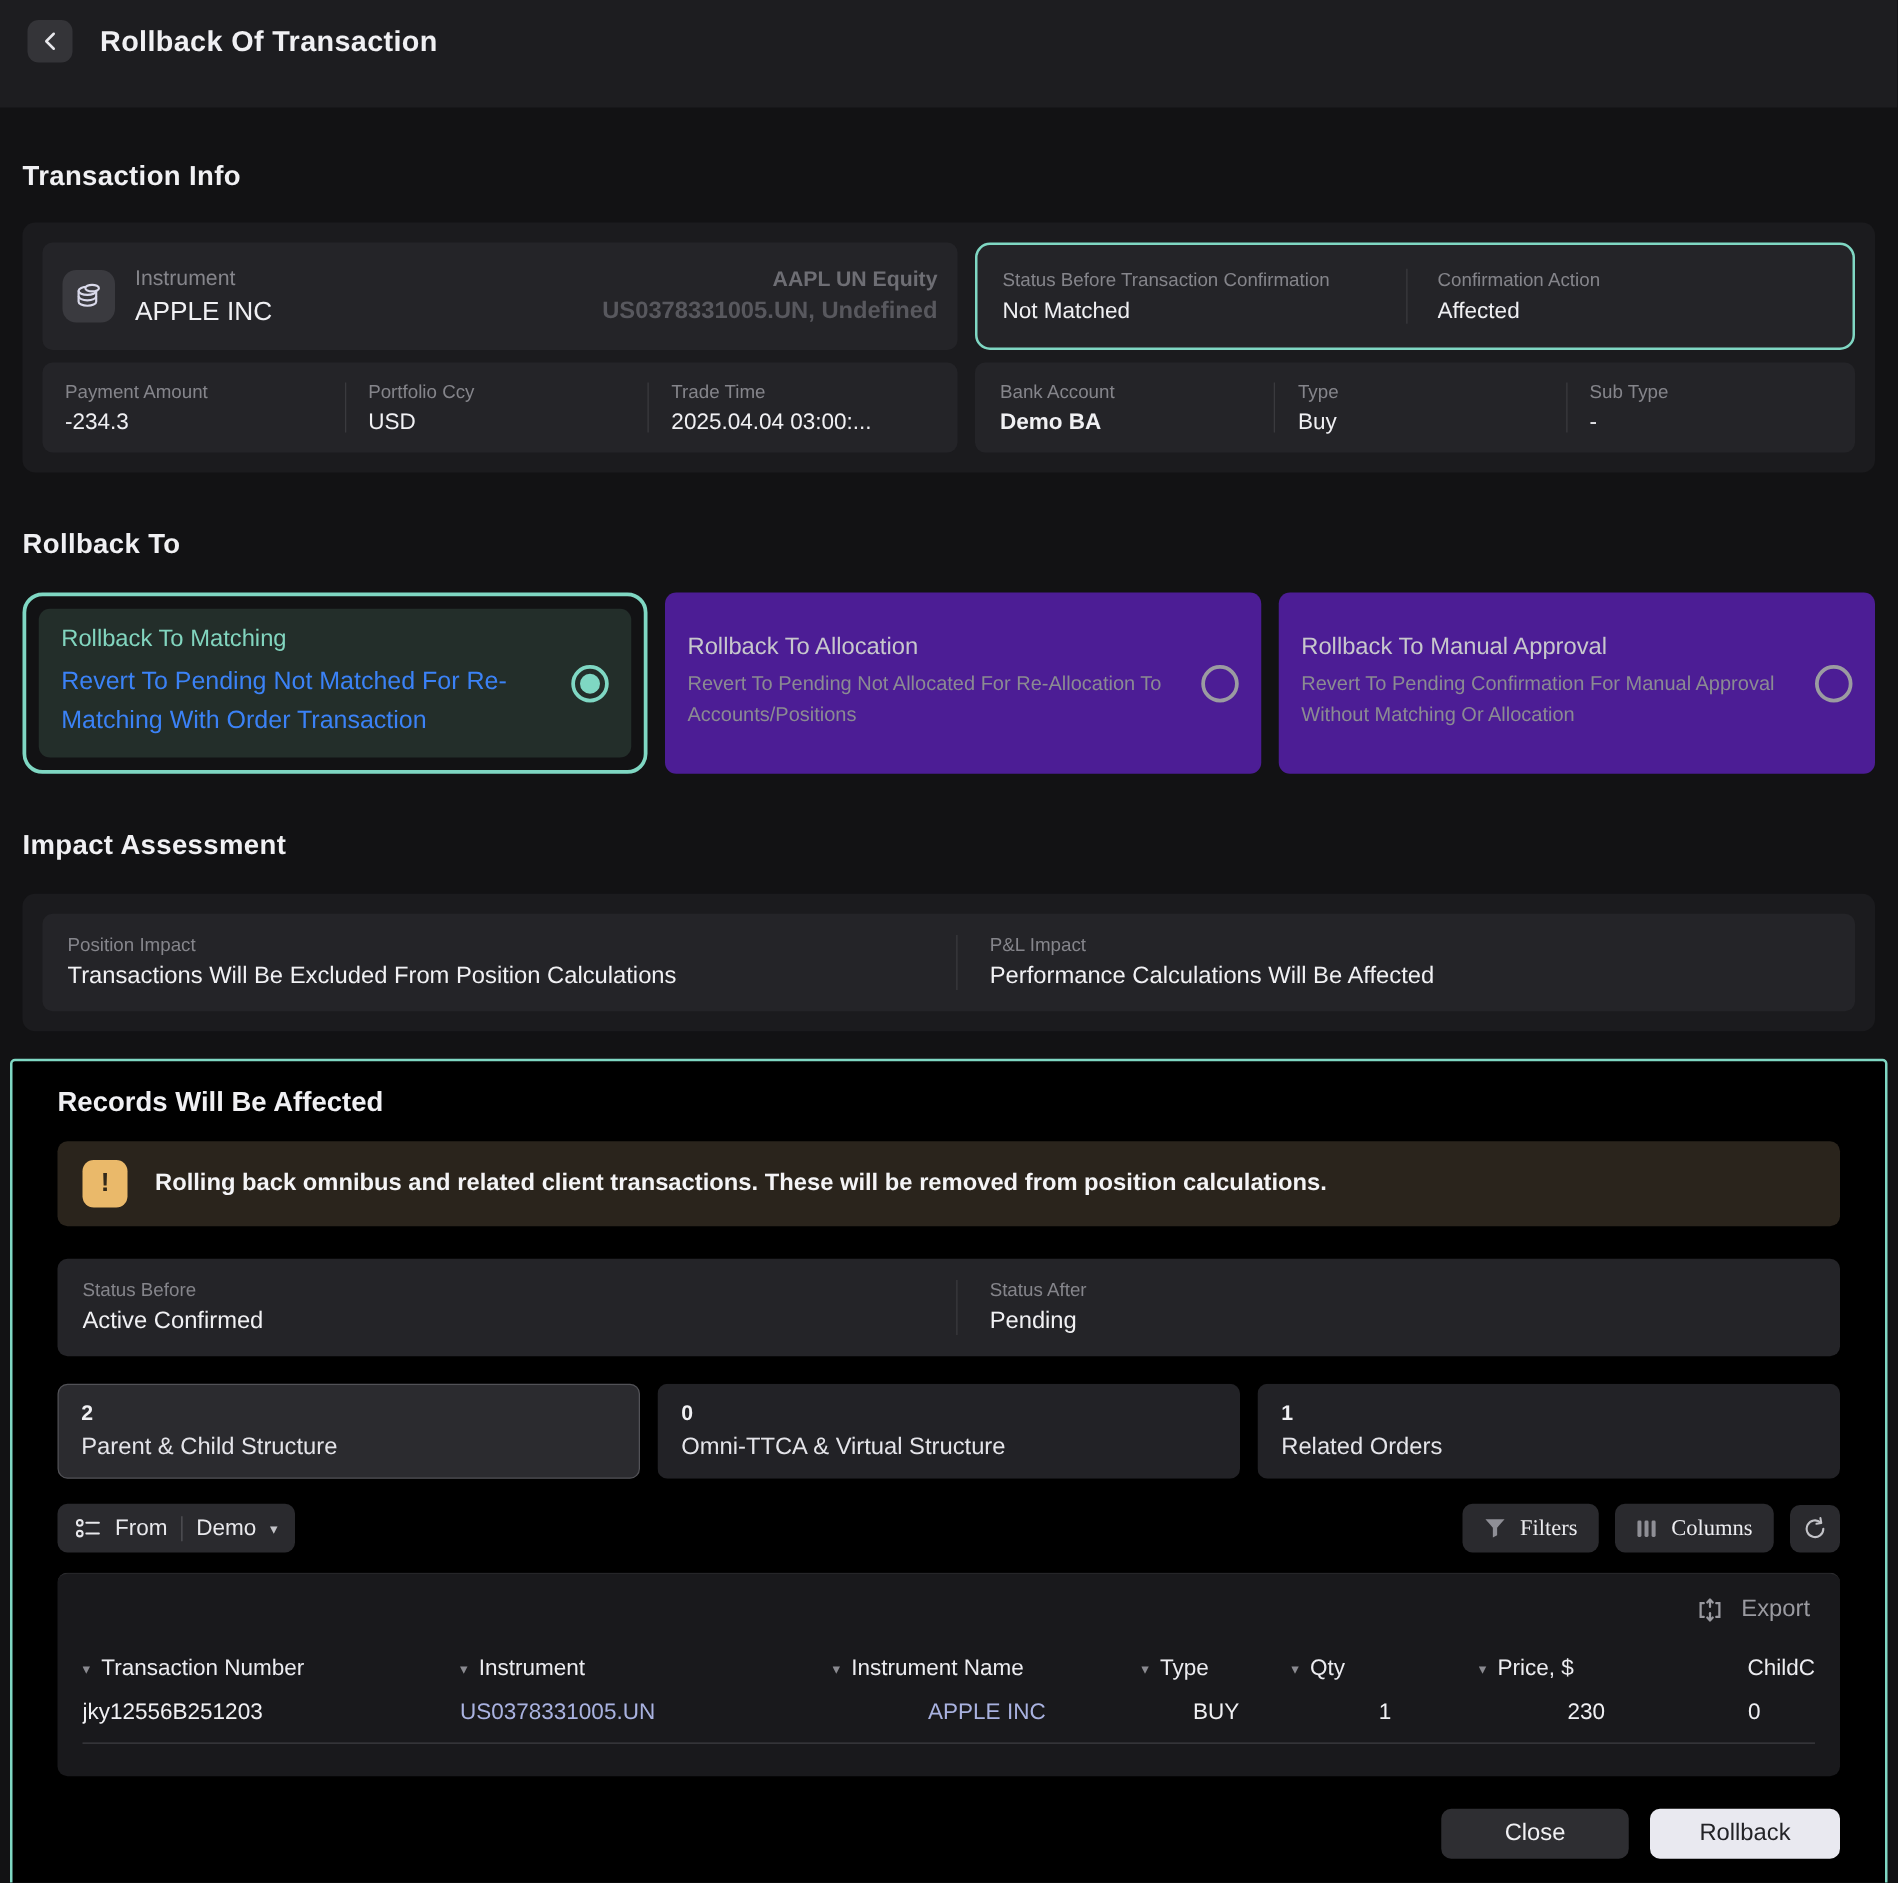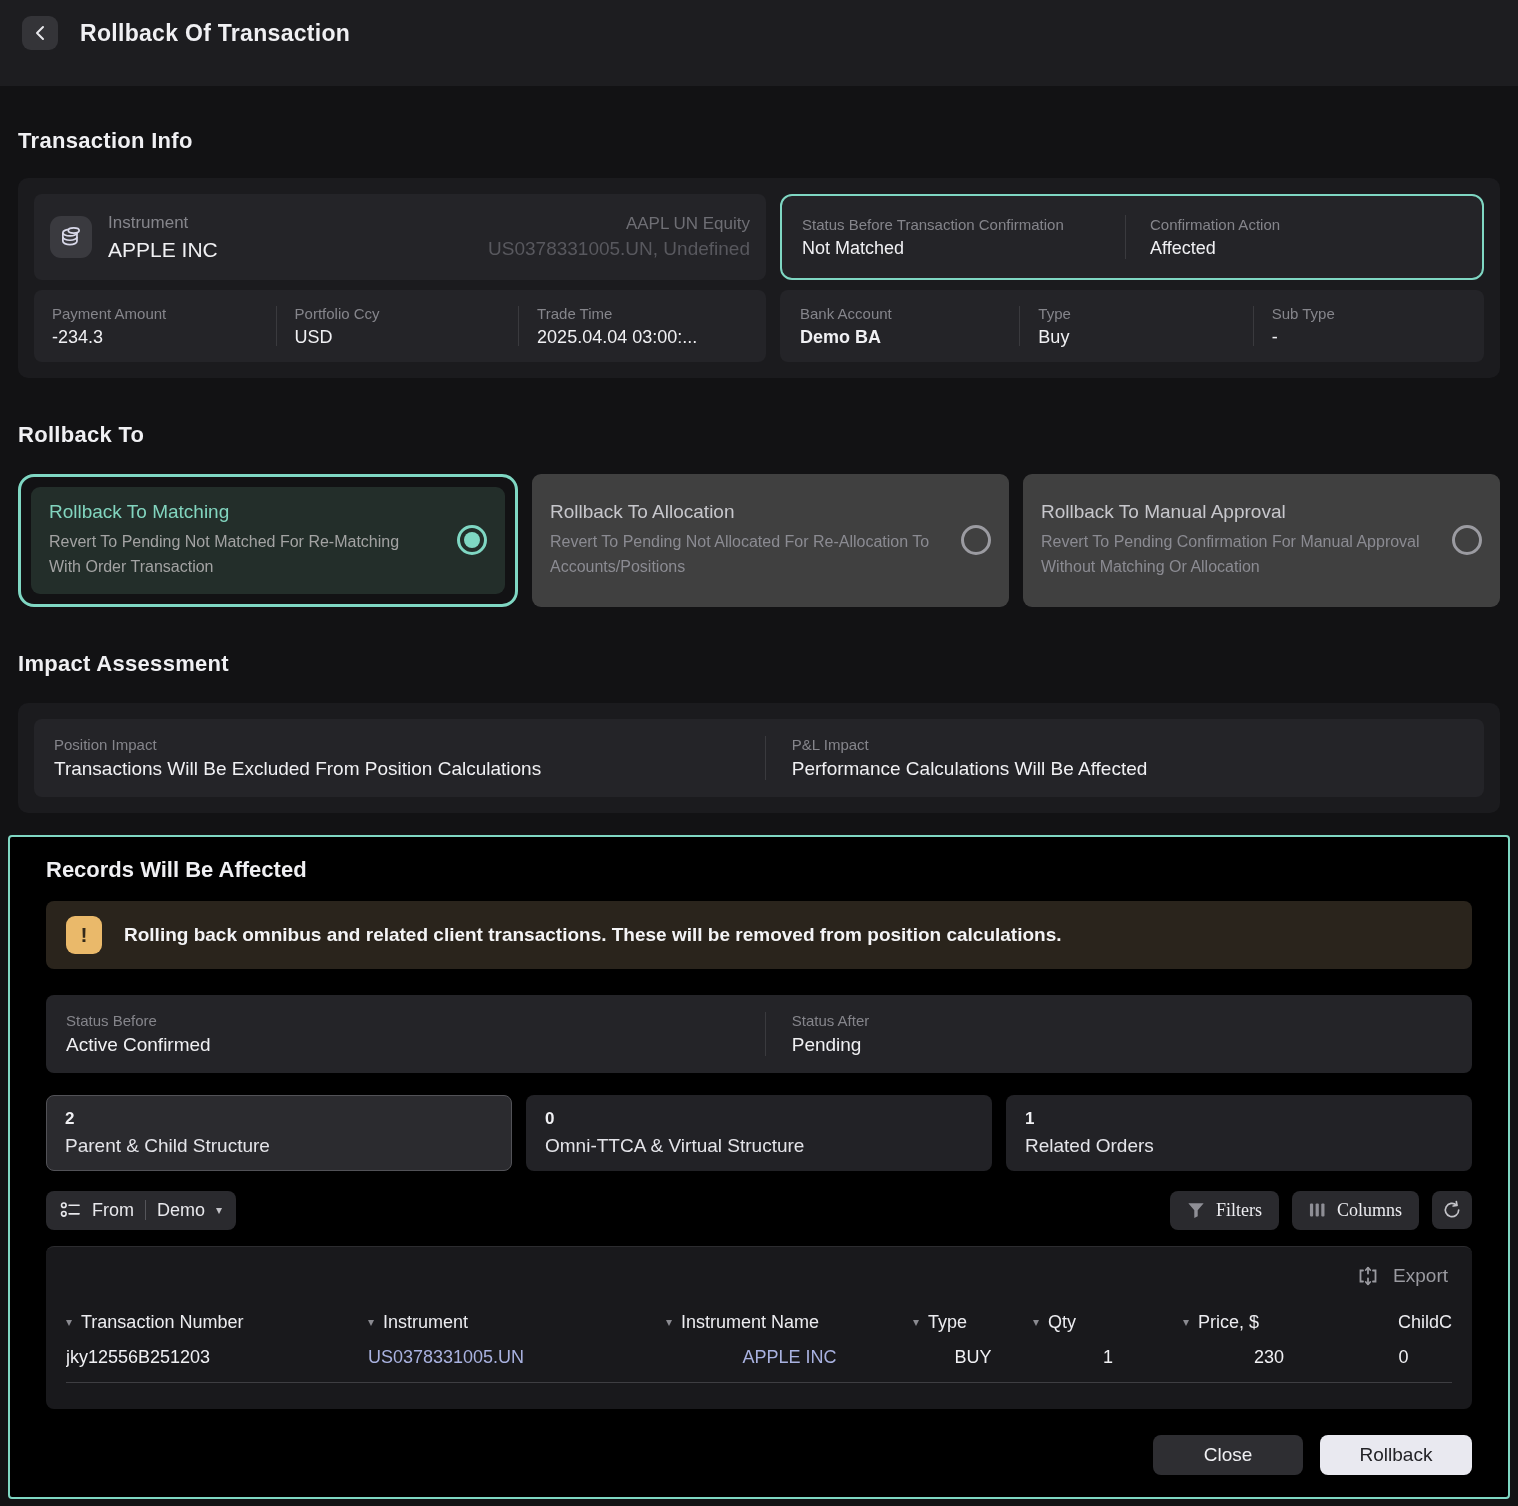--- a/index.html
+++ b/index.html
@@ -24,39 +24,39 @@
   .flabel { font-size:15px; color:#85858b; margin-bottom:5px; white-space:nowrap; overflow:hidden; }
   .fvalue { font-size:18px; color:#f0f0f3; white-space:nowrap; overflow:hidden; }
   .vdiv { width:1px; background:#3a3a3e; margin:4px 0; }
 
   
   .ti-grid { display:grid; grid-template-columns:732px 1fr; gap:10px 14px; }
   .inst-card { display:flex; align-items:center; justify-content:space-between; padding:13px 16px; height:86px; }
   .inst-left { display:flex; align-items:center; gap:16px; }
   .icon-box { width:42px; height:42px; background:#3a3a3f; border-radius:11px;
     display:flex; align-items:center; justify-content:center; }
-  .inst-right { text-align:right; }
+  .inst-right { text-align:right;font-weight:bold; }
   .inst-right .l1 { font-size:17px; color:#6e6e74; margin-bottom:4px; }
   .inst-right .l2 { font-size:19px; color:#58585e; }
   .status-card { border:2px solid #7fd7c3; border-radius:12px; background:#242428;
     display:flex; align-items:center; padding:12px 0; height:86px; }
   .status-card .half { padding:0 20px; overflow:hidden; }
   .status-card .half.h1 { width:49%; }
   .status-card .half.h2 { flex:1; }
   .fields-card { display:flex; align-items:center; padding:12px 0; height:72px; }
   .fields-card .fld { padding:0 18px; overflow:hidden; }
 
   
   .rb-row { display:flex; gap:14px; align-items:stretch; }
   .opt-sel-outer { width:500px; border:3px solid #7fd7c3; border-radius:16px; padding:10px; background:#121214; cursor:pointer; }
   .opt-sel-inner { background:#232e2a; border-radius:9px; padding:14px 18px; height:100%;
     display:flex; align-items:center; justify-content:space-between; gap:0; }
   .opt-title-sel { font-size:19px; color:#82d5bf; margin-bottom:7px; }
-  .opt-desc-sel  { font-size:16px; color:#a3a3a3; line-height:1.55; max-width:360px; }
-  .opt { flex:1; background:#404040; border-radius:9px; padding:16px 18px; cursor:pointer;
+  .opt-desc-sel  { font-size:20px; color:#3b82f6; line-height:1.55; max-width:360px; }
+  .opt { flex:1; background:#4c1d95; border-radius:9px; padding:16px 18px; cursor:pointer;
     display:flex; align-items:center; justify-content:space-between; gap:14px; }
   .opt-title { font-size:19px; color:#c7c7cc; margin-bottom:7px; }
   .opt-desc  { font-size:16px; color:#8b8b92; line-height:1.55; max-width:400px; }
   .radio { width:30px; height:30px; min-width:30px; border-radius:50%; border:3px solid #9b9ba1; }
   .radio.sel { border-color:#7fd7c3; position:relative; }
   .radio.sel::after { content:""; position:absolute; inset:4px; border-radius:50%; background:#7fd7c3; }
 
   
   .impact-inner { display:flex; align-items:center; padding:13px 0; }
   .impact-inner .fld { padding:0 20px; overflow:hidden; }

